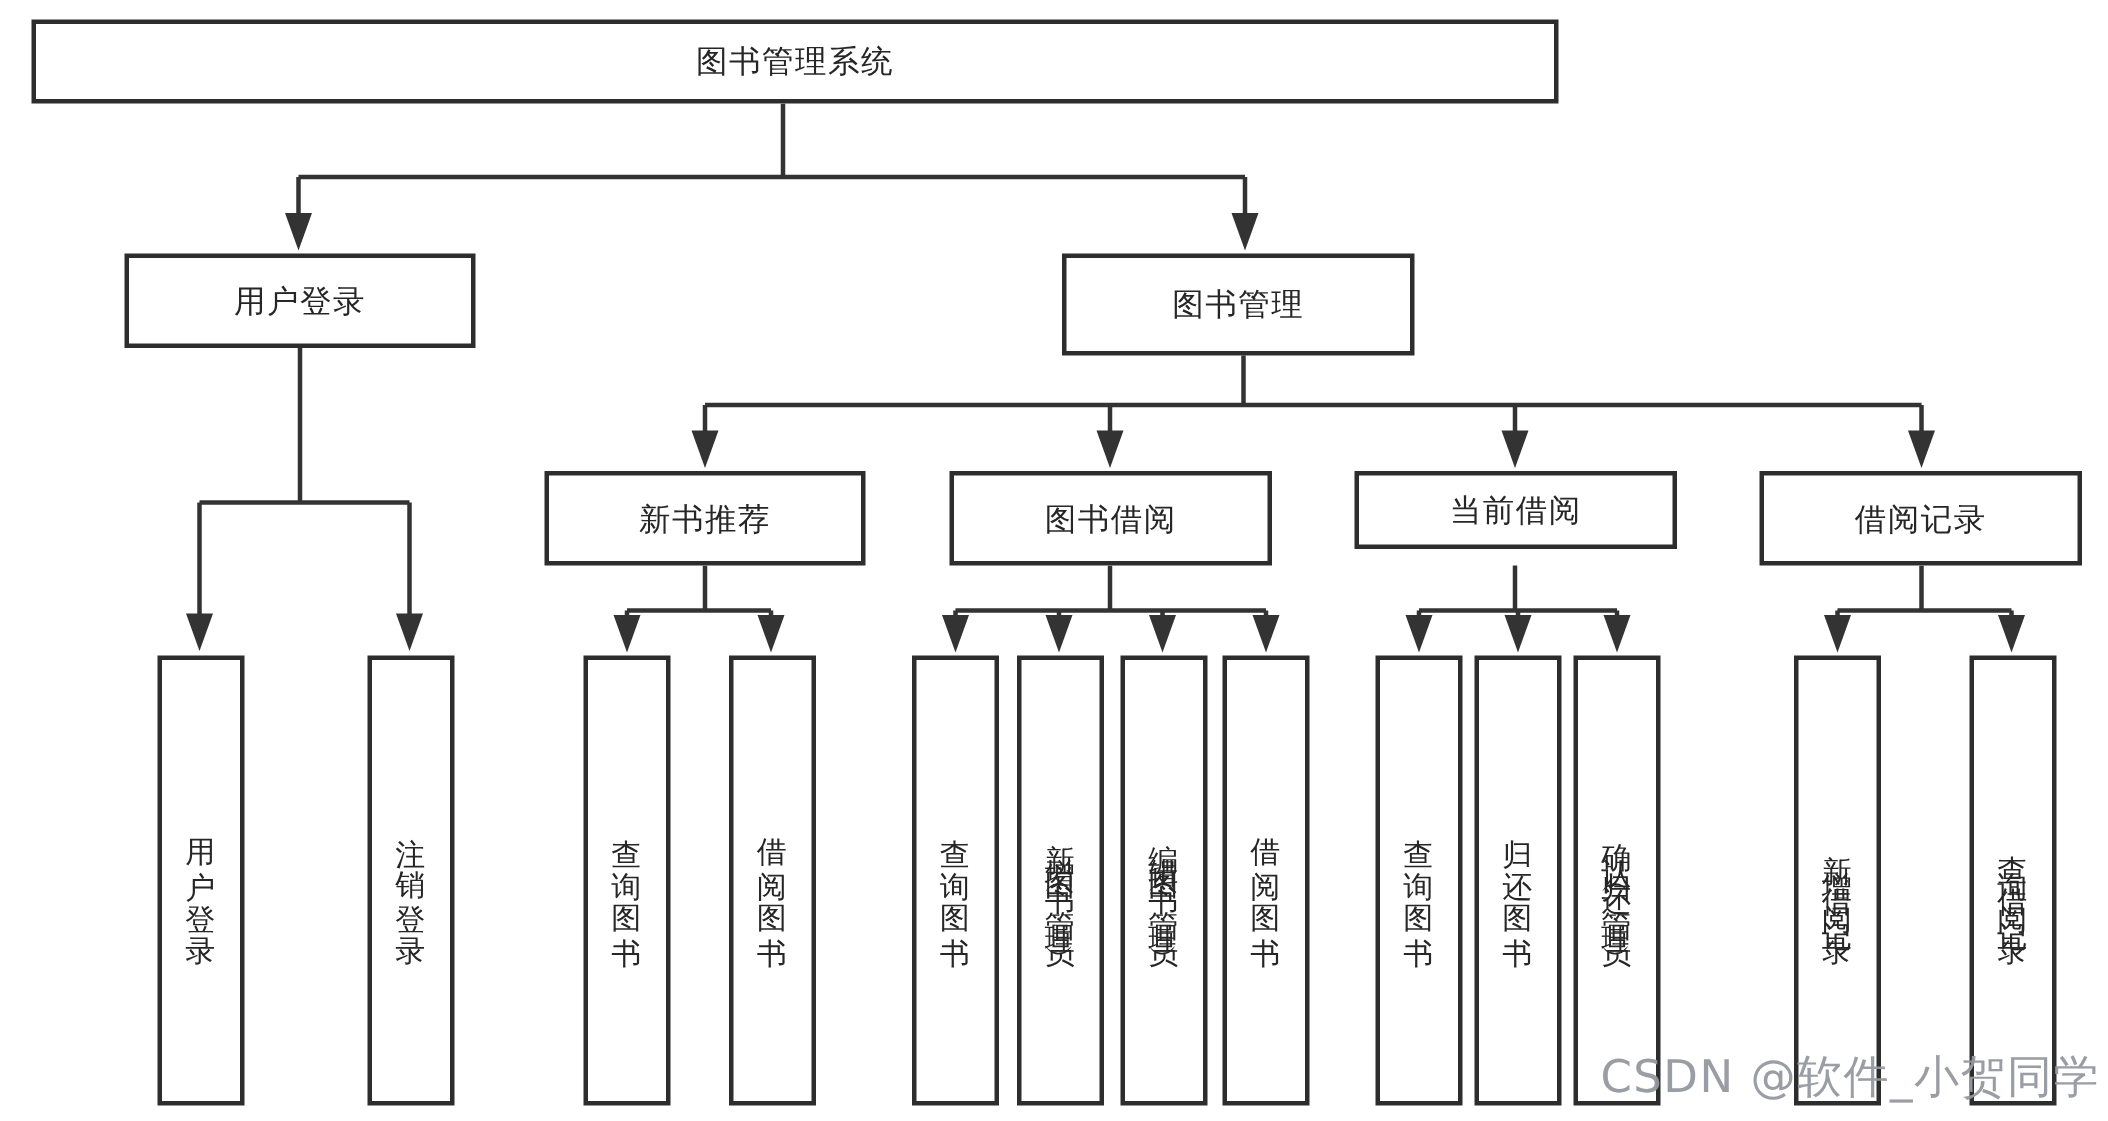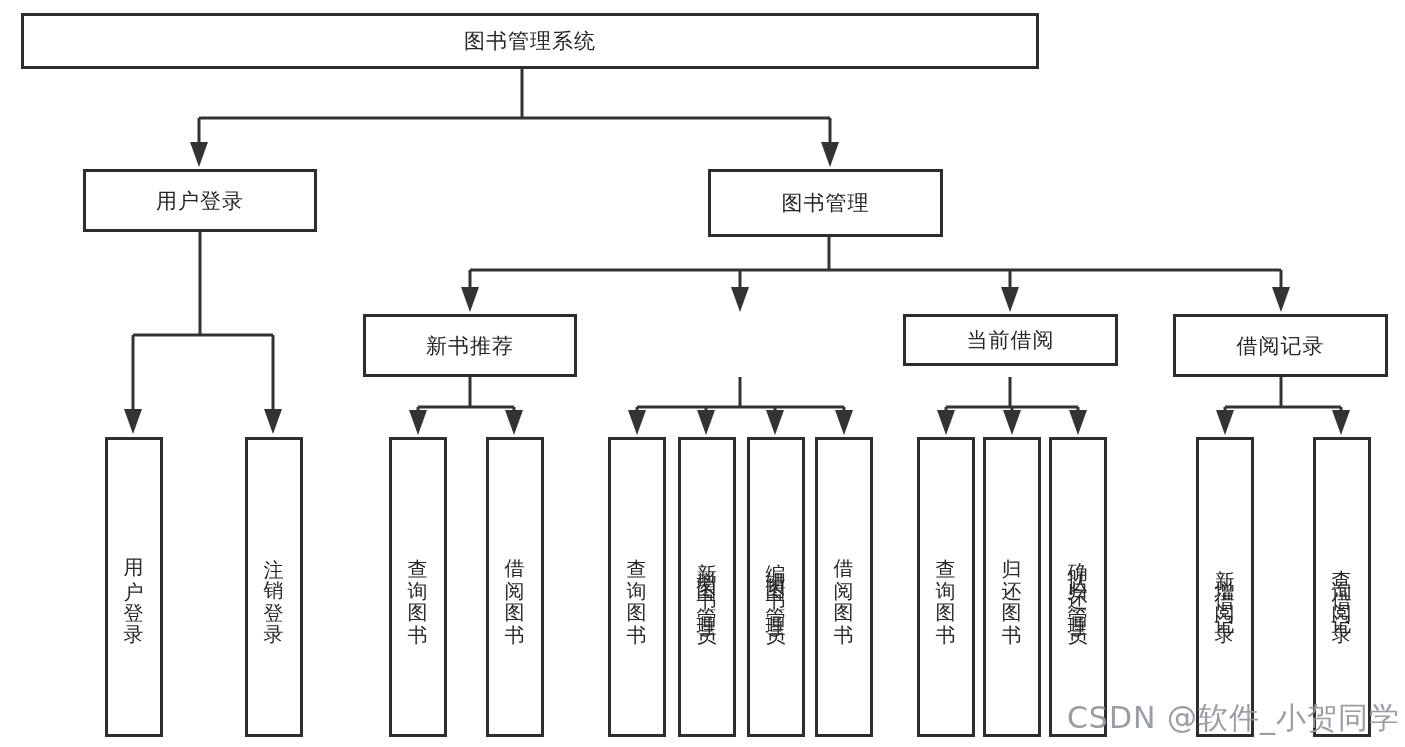--- a/index.html
+++ b/index.html
@@ -123,20 +123,23 @@
   <div class="box" style="left:83px;top:169px;width:234px;height:63px">
     <span class="h-label">用户登录</span>
   </div>
   <div class="box" style="left:708px;top:169px;width:235px;height:68px">
     <span class="h-label">图书管理</span>
   </div>
 
   <div class="box" style="left:363px;top:314px;width:214px;height:63px">
     <span class="h-label">新书推荐</span>
   </div>
+  <div class="box" style="left:633px;top:314px;width:215px;height:63px">
+    <span class="h-label">图书借阅</span>
+  </div>
   <div class="box" style="left:903px;top:314px;width:215px;height:52px">
     <span class="h-label">当前借阅</span>
   </div>
   <div class="box" style="left:1173px;top:314px;width:215px;height:63px">
     <span class="h-label">借阅记录</span>
   </div>
 
   <div class="box leaf" style="left:105px">
     <span class="v-label ls4">用户登录</span>
   </div>

